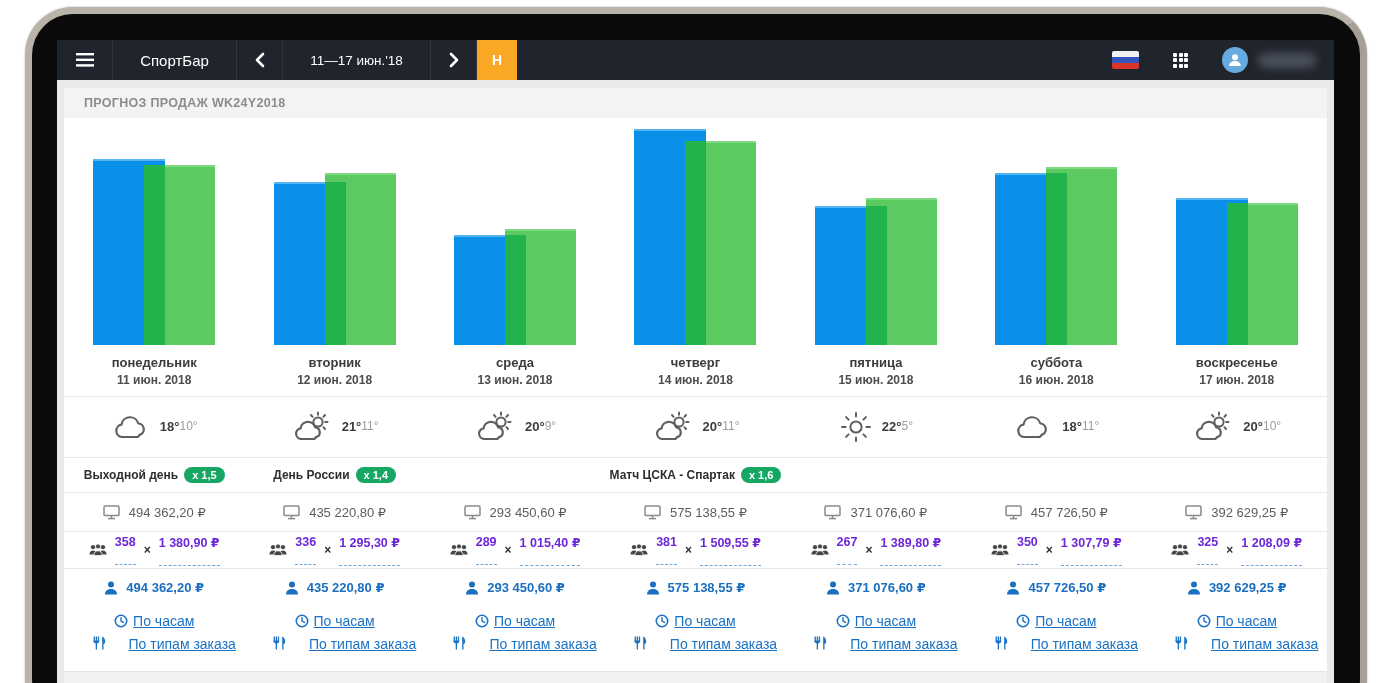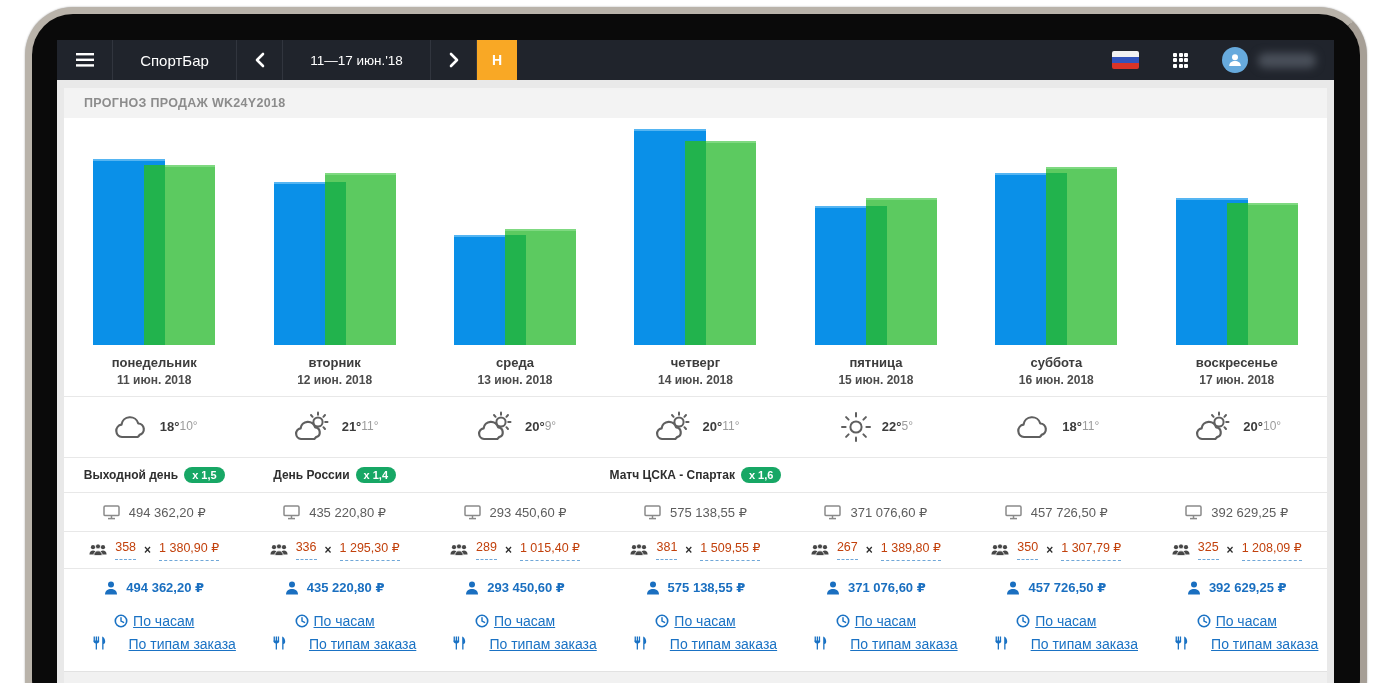--- a/index.html
+++ b/index.html
@@ -62,22 +62,22 @@
 
   .sec-events { height:35px; gap:6px; border-top:1px solid #e8e8e8; }
   .ev-label { font-size:12px; font-weight:bold; color:#2e2e2e; }
   .ev-badge { font-size:11px; font-weight:bold; color:#fff; background:#17a765;
     padding:2px 8px; border-radius:10px; }
 
   .sec-revenue { height:39px; gap:9px; border-top:1px solid #e8e8e8; }
   .rev-val { font-size:13px; color:#5d5d5d; }
 
   .sec-guests { height:37px; gap:8px; border-top:1px solid #e8e8e8; font-size:12.5px; }
-  .dotted-link { color:#c2410c; text-decoration:none; border-bottom:1px dashed #6fa7d8;
-    padding-bottom:5px; cursor:pointer; }
+  .dotted-link { color:#6d28d9; text-decoration:none; border-bottom:1px dashed #6fa7d8;
+    padding-bottom:15px; cursor:pointer;font-weight:bold; }
   .times { color:#2e2e2e; font-weight:bold; font-size:12px; }
 
   .sec-person { height:38px; gap:8px; border-top:1px solid #e8e8e8; }
   .person-val { font-size:13px; font-weight:bold; color:#1a6fc0; }
 
   .sec-hours { height:30px; gap:5px; }
   .sec-otype { height:27px; gap:23px; align-items:flex-start;margin-left:20px; }
   .blue-link { color:#1a72c4; font-size:14px; text-decoration:underline; cursor:pointer; }
 
   .card-foot-gap { height:8px; background:#fff; }

